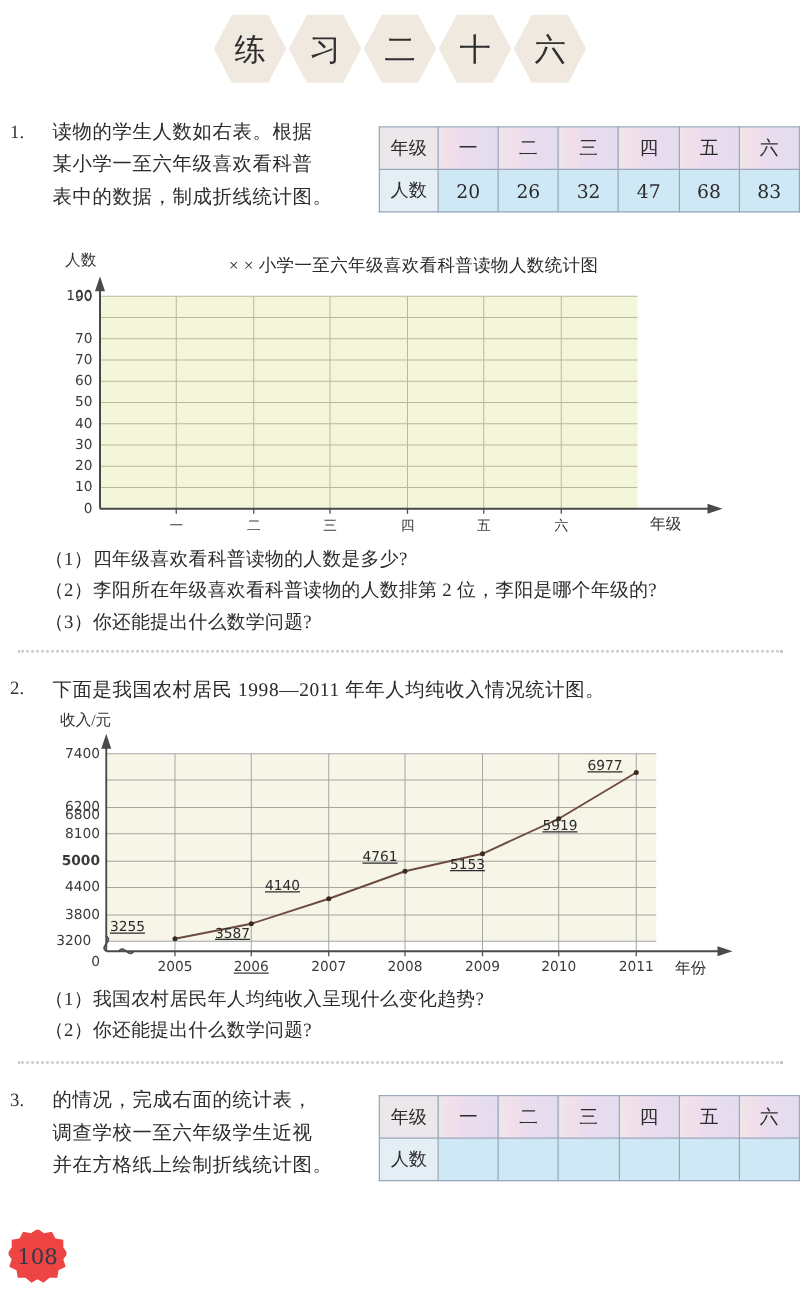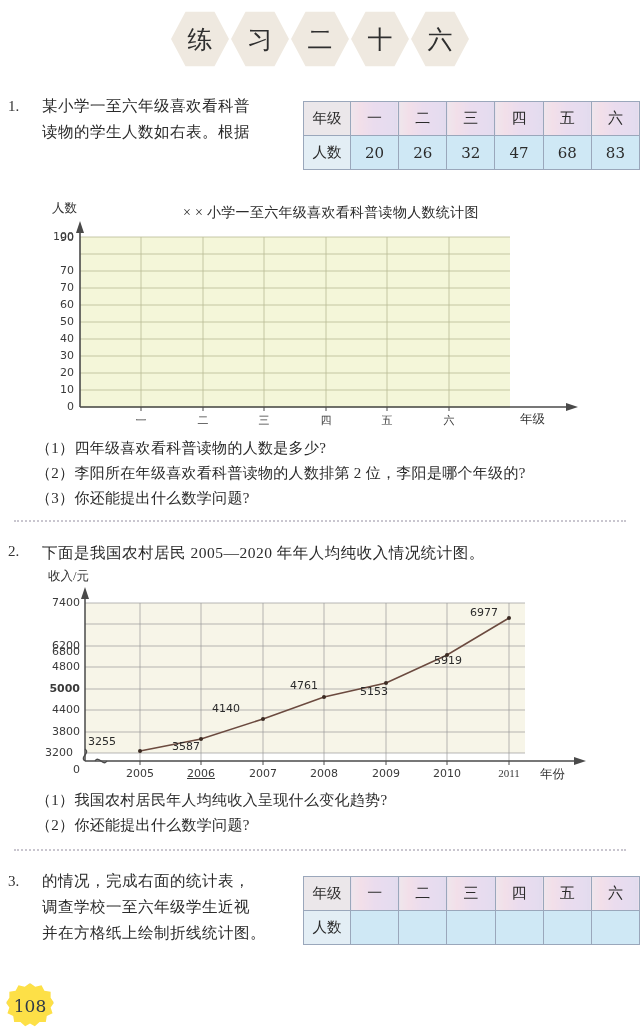--- a/index.html
+++ b/index.html
@@ -127,33 +127,34 @@
     white-space: nowrap;
   }
   .ytick { text-align: right; }
   .xtick { text-align: center; }
   .dlabel {
     position: absolute;
     font-size: 11px;
     font-family: "DejaVu Sans", sans-serif;
     color: #2b2b2b;
     white-space: nowrap;
+    text-decoration: underline;
   }
 
   
   #page-badge {
     position: absolute;
     left: 6px;
     top: 983px;
     width: 46px;
     height: 44px;
     display: flex;
     align-items: center;
     justify-content: center;
-    background: #fde047;
+    background: #ef4444;
     border: 1px solid #e2e0dc;
     clip-path: polygon(
       50% 0%, 61% 8%, 74% 5%, 80% 17%, 93% 19%, 93% 32%, 100% 43%,
       93% 53%, 97% 66%, 85% 72%, 83% 85%, 70% 85%, 60% 94%, 50% 88%,
       40% 94%, 30% 85%, 17% 85%, 15% 72%, 3% 66%, 7% 53%, 0% 43%,
       7% 32%, 7% 19%, 20% 17%, 26% 5%, 39% 8%
     );
     font-size: 17px;
     font-family: "DejaVu Serif", serif;
     color: #2f3a4a;
@@ -167,22 +168,23 @@
   <div class="hex">习</div>
   <div class="hex">二</div>
   <div class="hex">十</div>
   <div class="hex">六</div>
 </div>
 
 <div class="prob" style="top:0;">
   <div class="prob-num" style="top:98px;">1.</div>
 
   <div class="prob-text" style="left:42px; top:93px; width:255px;">
+    <div>读物的学生人数如右表。根据</div>
     <div>某小学一至六年级喜欢看科普</div>
-    <div>读物的学生人数如右表。根据</div>
+    <div>表中的数据，制成折线统计图。</div>
   </div>
 
   <table class="dtable" style="left:303px; top:101px;">
     <tbody>
         <tr class="head">
       <td class="lbl">年级</td>
       <td class="val">一</td>
       <td class="val">二</td>
       <td class="val">三</td>
       <td class="val">四</td>
@@ -273,21 +275,21 @@
     <div>（1）四年级喜欢看科普读物的人数是多少?</div>
     <div>（2）李阳所在年级喜欢看科普读物的人数排第 2 位，李阳是哪个年级的?</div>
     <div>（3）你还能提出什么数学问题?</div>
   </div>
 </div>
 
 <div class="divider" style="top:520px;"></div>
 
 <div class="prob" style="top:0;">
   <div class="prob-num" style="top:543px;">2.</div>
-  <div class="prob-text" style="left:42px; top:540px; width:580px;">下面是我国农村居民 2005—2020 年年人均纯收入情况统计图。</div>
+  <div class="prob-text" style="left:42px; top:540px; width:580px;">下面是我国农村居民 1998—2011 年年人均纯收入情况统计图。</div>
 
   <div class="chart-wrap" style="left:0; top:565px; width:547px; height:215px;">
     <div class="axis-label" style="left:48px; top:3px;">收入/元</div>
 
     <svg width="640" height="215" style="position:absolute;left:0;top:0;">
 
       <rect x="85" y="38" width="440" height="150" fill="#f7f5e8"></rect>
 
       <g stroke="#9a9a9a" stroke-width="0.7">
         <line x1="85" y1="38" x2="525" y2="38"></line>
@@ -338,34 +340,34 @@
         <circle cx="324" cy="132" r="2"></circle>
         <circle cx="386" cy="118" r="2"></circle>
         <circle cx="447" cy="90" r="2"></circle>
         <circle cx="509" cy="53" r="2"></circle>
       </g>
     </svg>
 
     <div class="tick ytick" style="left:38px; top:31px; width:42px;">7400</div>
     <div class="tick ytick" style="left:38px; top:52px; width:42px;margin-top:28px;">6800</div>
     <div class="tick ytick" style="left:38px; top:74px; width:42px;">6200</div>
-    <div class="tick ytick" style="left:38px; top:95px; width:42px;">4800</div>
+    <div class="tick ytick" style="left:38px; top:95px; width:42px;">8100</div>
     <div class="tick ytick" style="left:38px; top:117px; width:42px;font-weight:bold;">5000</div>
     <div class="tick ytick" style="left:38px; top:138px; width:42px;">4400</div>
     <div class="tick ytick" style="left:38px; top:160px; width:42px;">3800</div>
     <div class="tick ytick" style="left:38px; top:181px; width:42px;text-align:center;">3200</div>
     <div class="tick ytick" style="left:52px; top:198px; width:28px;">0</div>
 
     <div class="tick xtick" style="left:118px; top:202px; width:44px;">2005</div>
     <div class="tick xtick" style="left:179px; top:202px; width:44px;text-decoration:underline;">2006</div>
     <div class="tick xtick" style="left:241px; top:202px; width:44px;">2007</div>
     <div class="tick xtick" style="left:302px; top:202px; width:44px;">2008</div>
     <div class="tick xtick" style="left:364px; top:202px; width:44px;">2009</div>
     <div class="tick xtick" style="left:425px; top:202px; width:44px;">2010</div>
-    <div class="tick xtick" style="left:487px; top:202px; width:44px;font-family:Liberation Serif, serif;">2011</div>
+    <div class="tick xtick" style="left:487px; top:202px; width:44px;">2011</div>
     <div class="axis-label" style="left:540px; top:201px;">年份</div>
 
     <div class="dlabel" style="left:88px; top:170px;">3255</div>
     <div class="dlabel" style="left:172px; top:175px;">3587</div>
     <div class="dlabel" style="left:212px; top:137px;">4140</div>
     <div class="dlabel" style="left:290px; top:114px;">4761</div>
     <div class="dlabel" style="left:360px; top:120px;">5153</div>
     <div class="dlabel" style="left:434px; top:89px;">5919</div>
     <div class="dlabel" style="left:470px; top:41px;">6977</div>
   </div>

